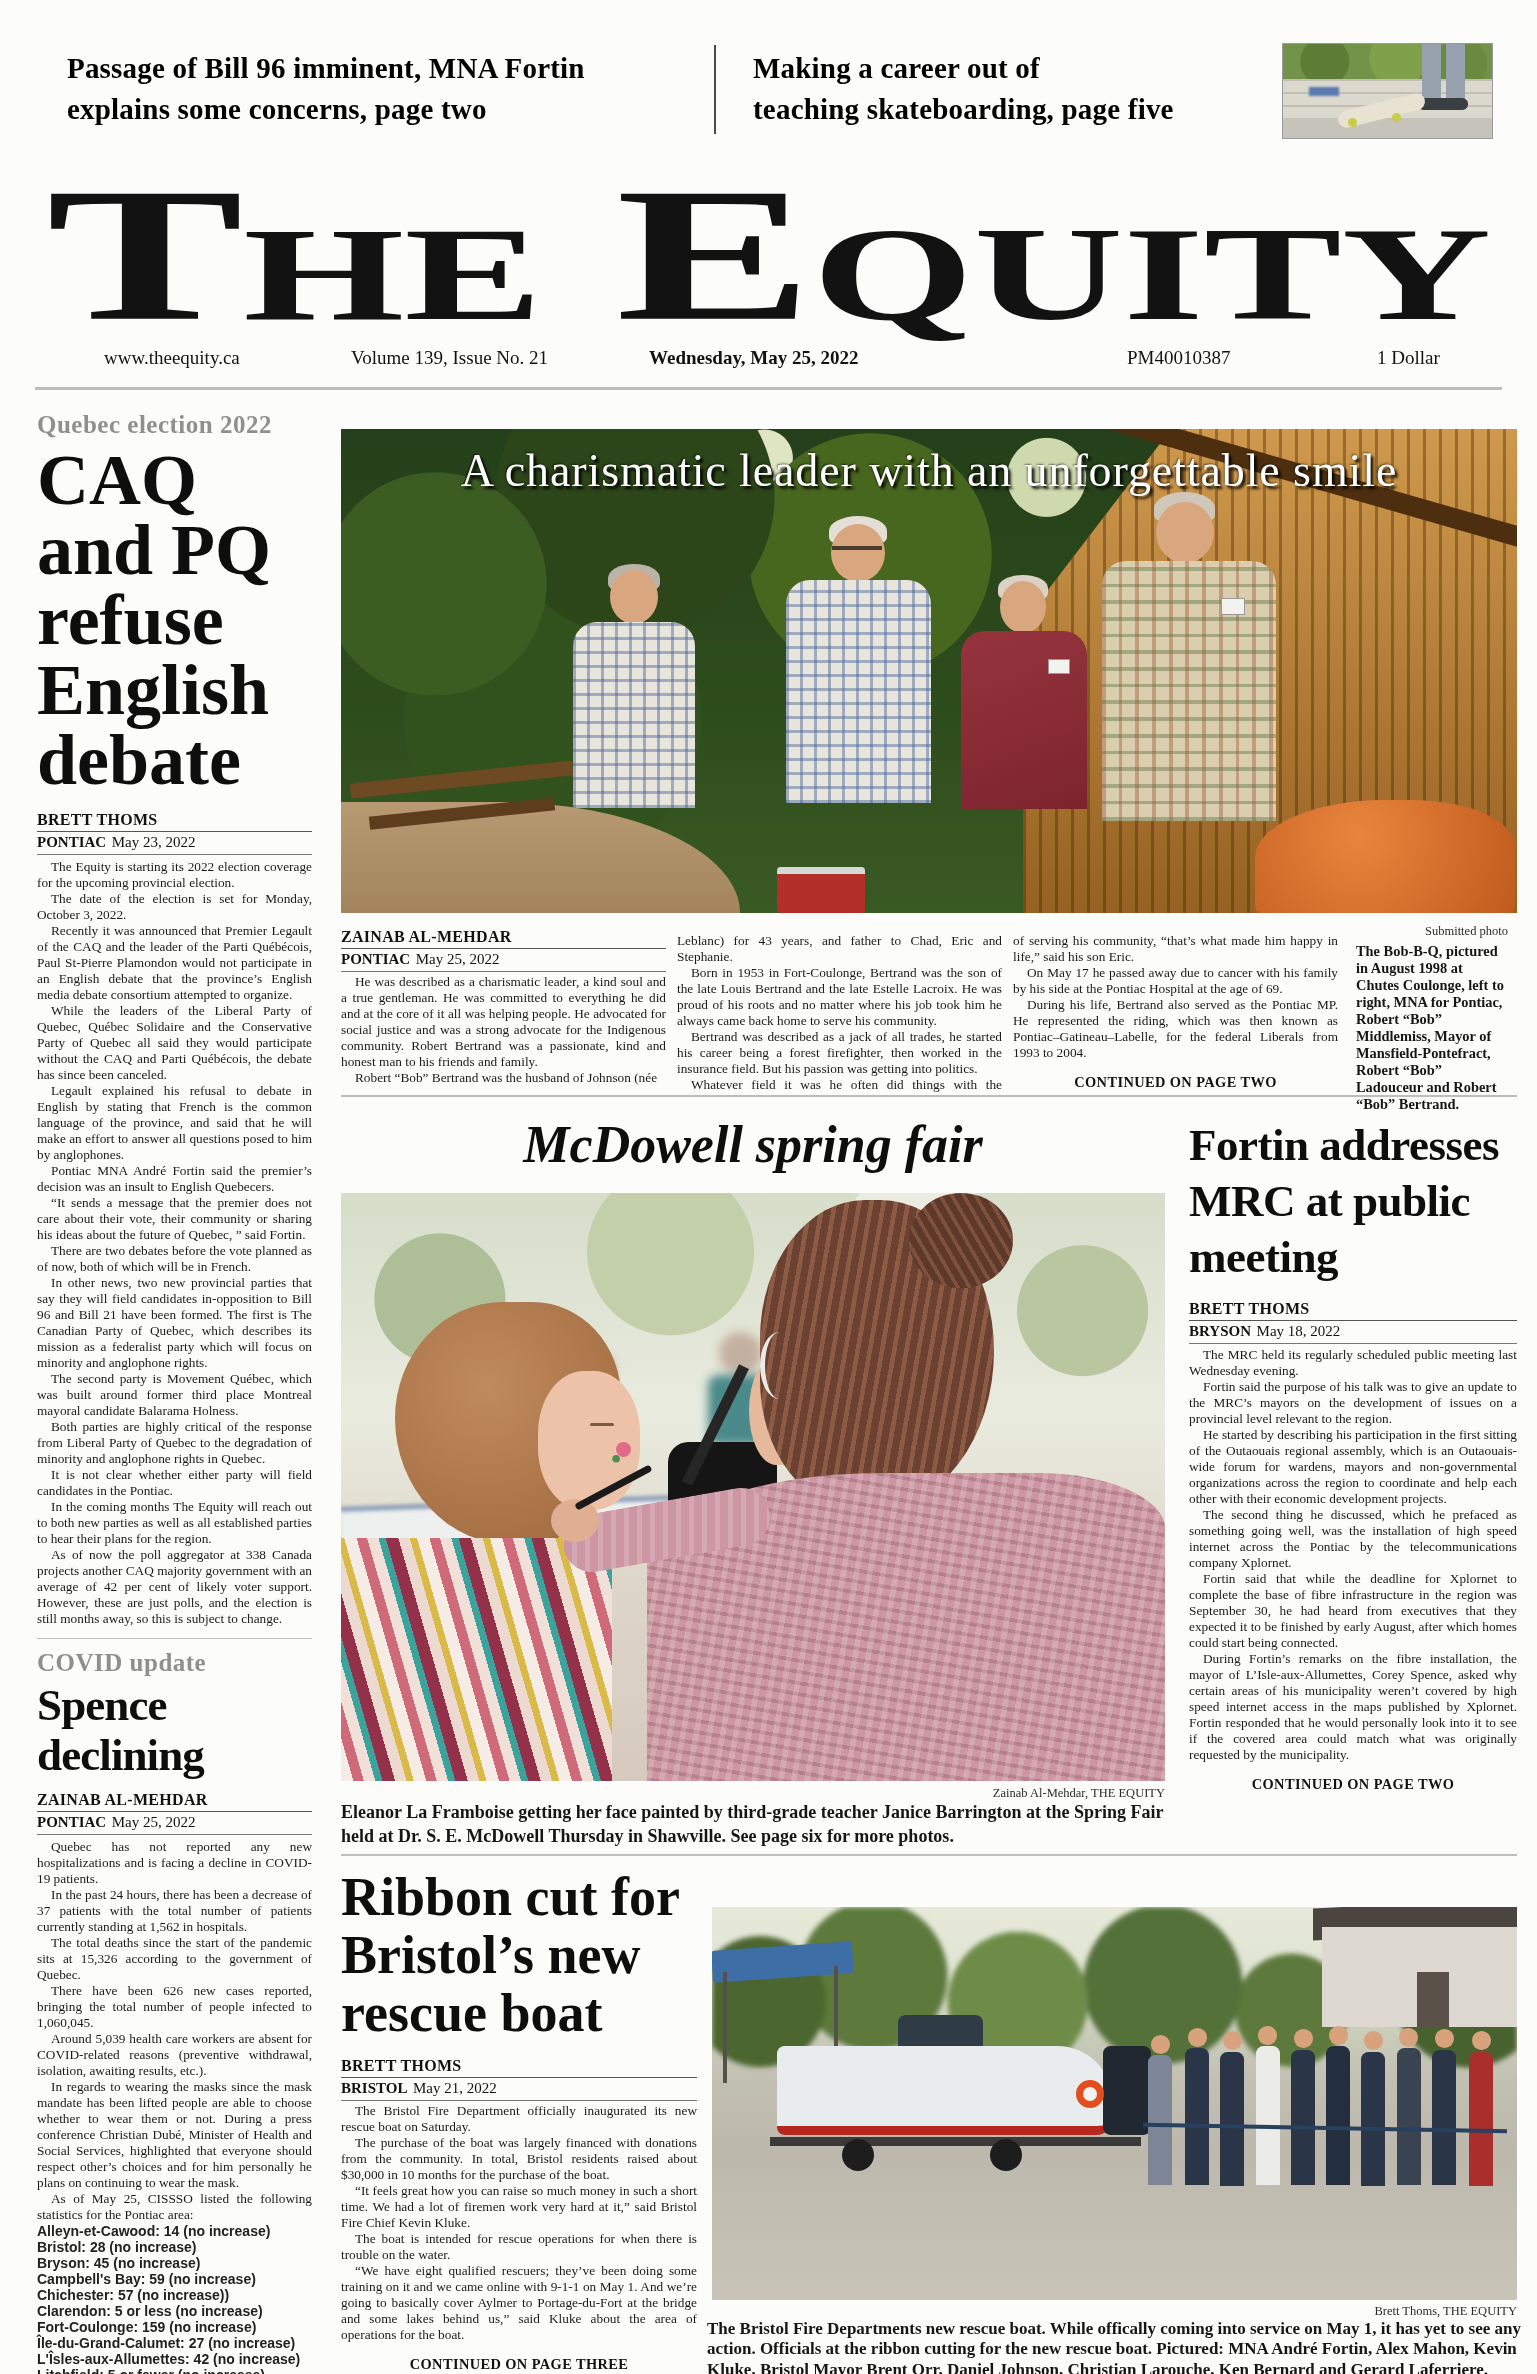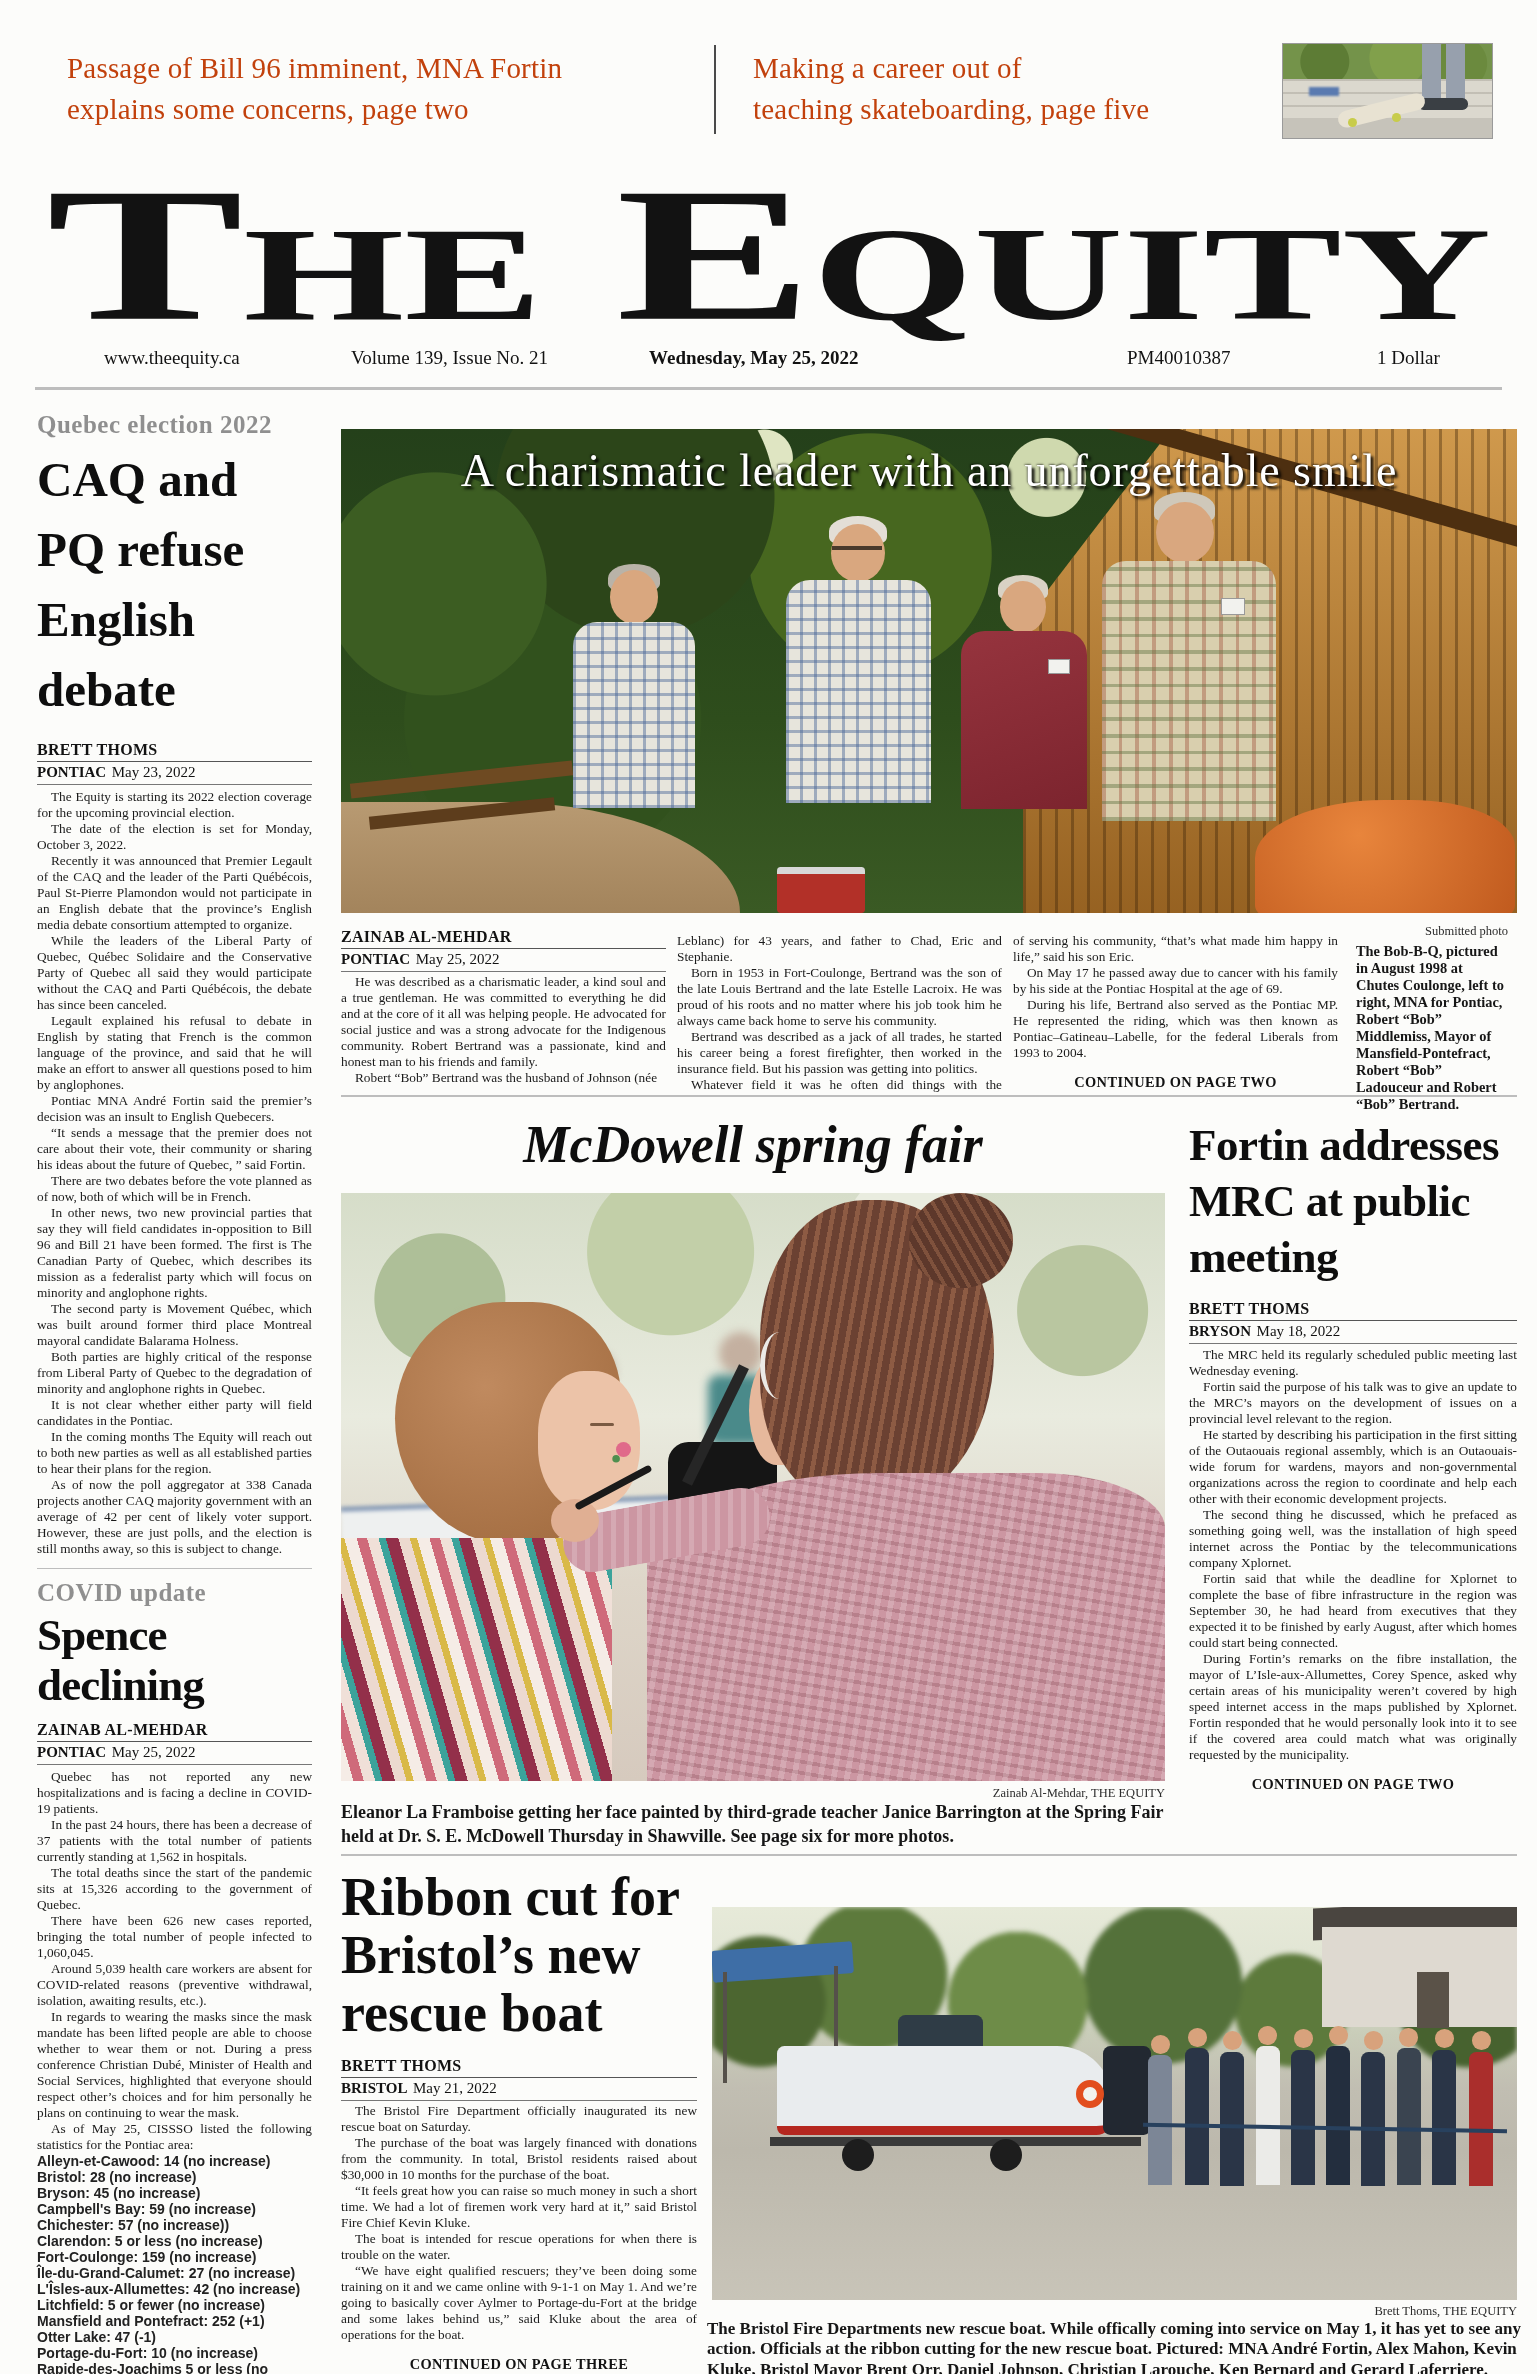--- a/index.html
+++ b/index.html
@@ -2,21 +2,21 @@
 <html style="font-size:15px"><head>
 <meta charset="utf-8">
 <style>
   *{box-sizing:border-box;margin:0;padding:0}
   html,body{background:#9a9a9a}
   .page{position:relative;width:1538px;height:2375px;margin:0 auto;background:#fcfcfa;
         font-family:"Liberation Serif",serif;color:#121212;overflow:hidden}
   .abs{position:absolute}
 
   
-  .teaser{font-weight:normal;font-size:29px;line-height:41px;color:#c2410c;letter-spacing:0.2px}
+  .teaser{font-weight:bold;font-size:29px;line-height:41px;color:#000000;letter-spacing:0.2px}
   .teaser-divider{width:1.9px;background:#4a4a4a}
   .teaser-thumb{border:0.9px solid #9a9a9a;overflow:hidden;background:#d8d5cc}
 
   
   .dateline-item{font-size:19px;white-space:nowrap}
   .dateline-item.bold{font-weight:bold}
   .rule-h{background:#bdbdbd}
 
   
   .kicker{font-size:25px;font-weight:bold;color:#8f8f8f;letter-spacing:0.5px}
@@ -183,21 +183,21 @@
 
   <div class="abs dateline-item" style="left:104px;top:347px">www.theequity.ca</div>
   <div class="abs dateline-item" style="left:351px;top:347px">Volume 139, Issue No. 21</div>
   <div class="abs dateline-item bold" style="left:649px;top:347px">Wednesday, May 25, 2022</div>
   <div class="abs dateline-item" style="left:1127px;top:347px">PM40010387</div>
   <div class="abs dateline-item" style="left:1377px;top:347px">1 Dollar</div>
   <div class="abs rule-h" style="left:35px;top:387px;width:1467px;height:2.8px"></div>
 
   <div class="abs" style="left:37px;top:411px;width:275px">
     <div class="kicker">Quebec election 2022</div>
-    <div class="headline" style="font-size:49px;line-height:70px;margin-top:5.6px">CAQ and PQ refuse English debate</div>
+    <div class="headline" style="font-size:72px;line-height:70px;margin-top:5.6px">CAQ and PQ refuse English debate</div>
     <div class="byline" style="margin-top:16.7px">BRETT THOMS</div>
     <div class="dl2">
       <span class="place">PONTIAC</span><span>May 23, 2022</span>
     </div>
     <div class="body" style="margin-top:3.7px">
         <p>The Equity is starting its 2022 election coverage for the upcoming provincial election.</p>
         <p>The date of the election is set for Monday, October 3, 2022.</p>
         <p>Recently it was announced that Premier Legault of the CAQ and the leader of the Parti Québécois, Paul St-Pierre Plamondon would not participate in an English debate that the province’s English media debate consortium attempted to organize.</p>
         <p>While the leaders of the Liberal Party of Quebec, Québec Solidaire and the Conservative Party of Quebec all said they would participate without the CAQ and Parti Québécois, the debate has since been canceled.</p>
         <p>Legault explained his refusal to debate in English by stating that French is the common language of the province, and said that he will make an effort to answer all questions posed to him by anglophones.</p>

